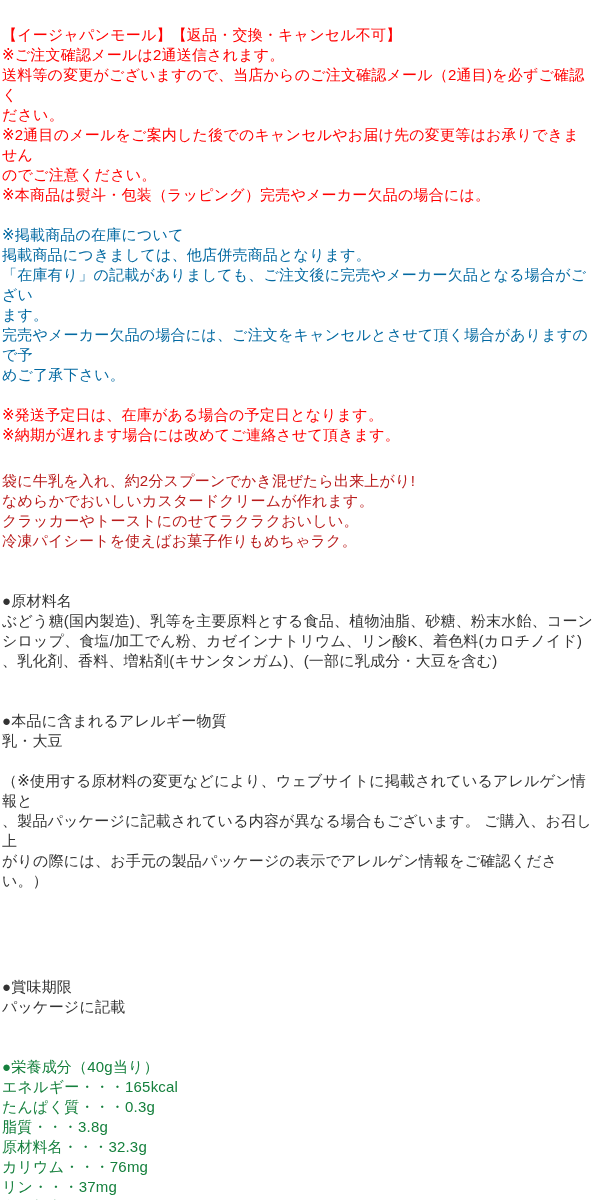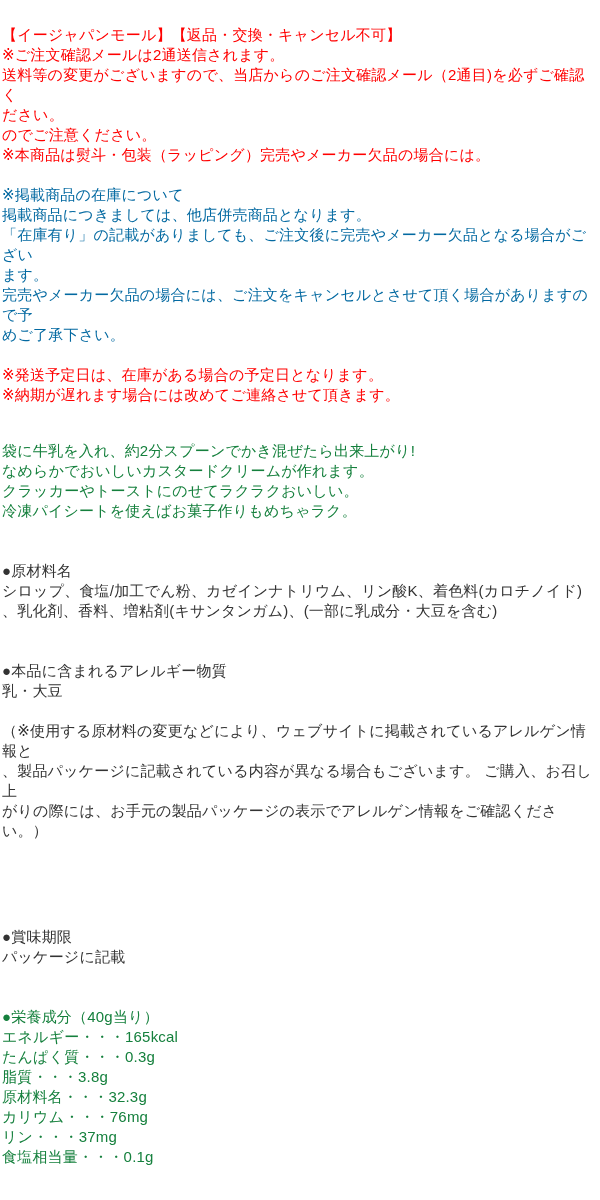--- a/index.html
+++ b/index.html
@@ -33,43 +33,45 @@
 </head>
 <body>
 
 <main class="page">
   <div>
       <div class="block" style="color: rgb(255, 0, 0); margin-top: 0px;">
         <div class="line">【イージャパンモール】【返品・交換・キャンセル不可】</div>
         <div class="line">※ご注文確認メールは2通送信されます。</div>
         <div class="line">送料等の変更がございますので、当店からのご注文確認メール（2通目)を必ずご確認く</div>
         <div class="line">ださい。</div>
+        <div class="line">※2通目のメールをご案内した後でのキャンセルやお届け先の変更等はお承りできません</div>
         <div class="line">のでご注意ください。</div>
         <div class="line">※本商品は熨斗・包装（ラッピング）完売やメーカー欠品の場合には。</div>
       </div>
       <div class="block" style="color: #0369a1; margin-top: 20px;">
         <div class="line">※掲載商品の在庫について</div>
         <div class="line">掲載商品につきましては、他店併売商品となります。</div>
         <div class="line">「在庫有り」の記載がありましても、ご注文後に完売やメーカー欠品となる場合がござい</div>
         <div class="line">ます。</div>
         <div class="line">完売やメーカー欠品の場合には、ご注文をキャンセルとさせて頂く場合がありますので予</div>
         <div class="line">めご了承下さい。</div>
       </div>
       <div class="block" style="color: rgb(255, 0, 0); margin-top: 20px;">
         <div class="line">※発送予定日は、在庫がある場合の予定日となります。</div>
         <div class="line">※納期が遅れます場合には改めてご連絡させて頂きます。</div>
       </div>
-      <div class="block" style="color: #15803d; margin-top: 36px;">
+      <div class="block" style="color: #b91c1c; margin-top: 26px;">
         <div class="line">袋に牛乳を入れ、約2分スプーンでかき混ぜたら出来上がり!</div>
         <div class="line">なめらかでおいしいカスタードクリームが作れます。</div>
         <div class="line">クラッカーやトーストにのせてラクラクおいしい。</div>
         <div class="line">冷凍パイシートを使えばお菓子作りもめちゃラク。</div>
       </div>
       <div class="block" style="color: rgb(51, 51, 51); margin-top: 40px;">
         <div class="line">●原材料名</div>
+        <div class="line">ぶどう糖(国内製造)、乳等を主要原料とする食品、植物油脂、砂糖、粉末水飴、コーン</div>
         <div class="line">シロップ、食塩/加工でん粉、カゼインナトリウム、リン酸K、着色料(カロチノイド)</div>
         <div class="line">、乳化剤、香料、増粘剤(キサンタンガム)、(一部に乳成分・大豆を含む)</div>
       </div>
       <div class="block" style="color: rgb(51, 51, 51); margin-top: 40px;">
         <div class="line">●本品に含まれるアレルギー物質</div>
         <div class="line">乳・大豆</div>
       </div>
       <div class="block" style="color: rgb(51, 51, 51); margin-top: 20px;">
         <div class="line">（※使用する原材料の変更などにより、ウェブサイトに掲載されているアレルゲン情報と</div>
         <div class="line">、製品パッケージに記載されている内容が異なる場合もございます。 ご購入、お召し上</div>

